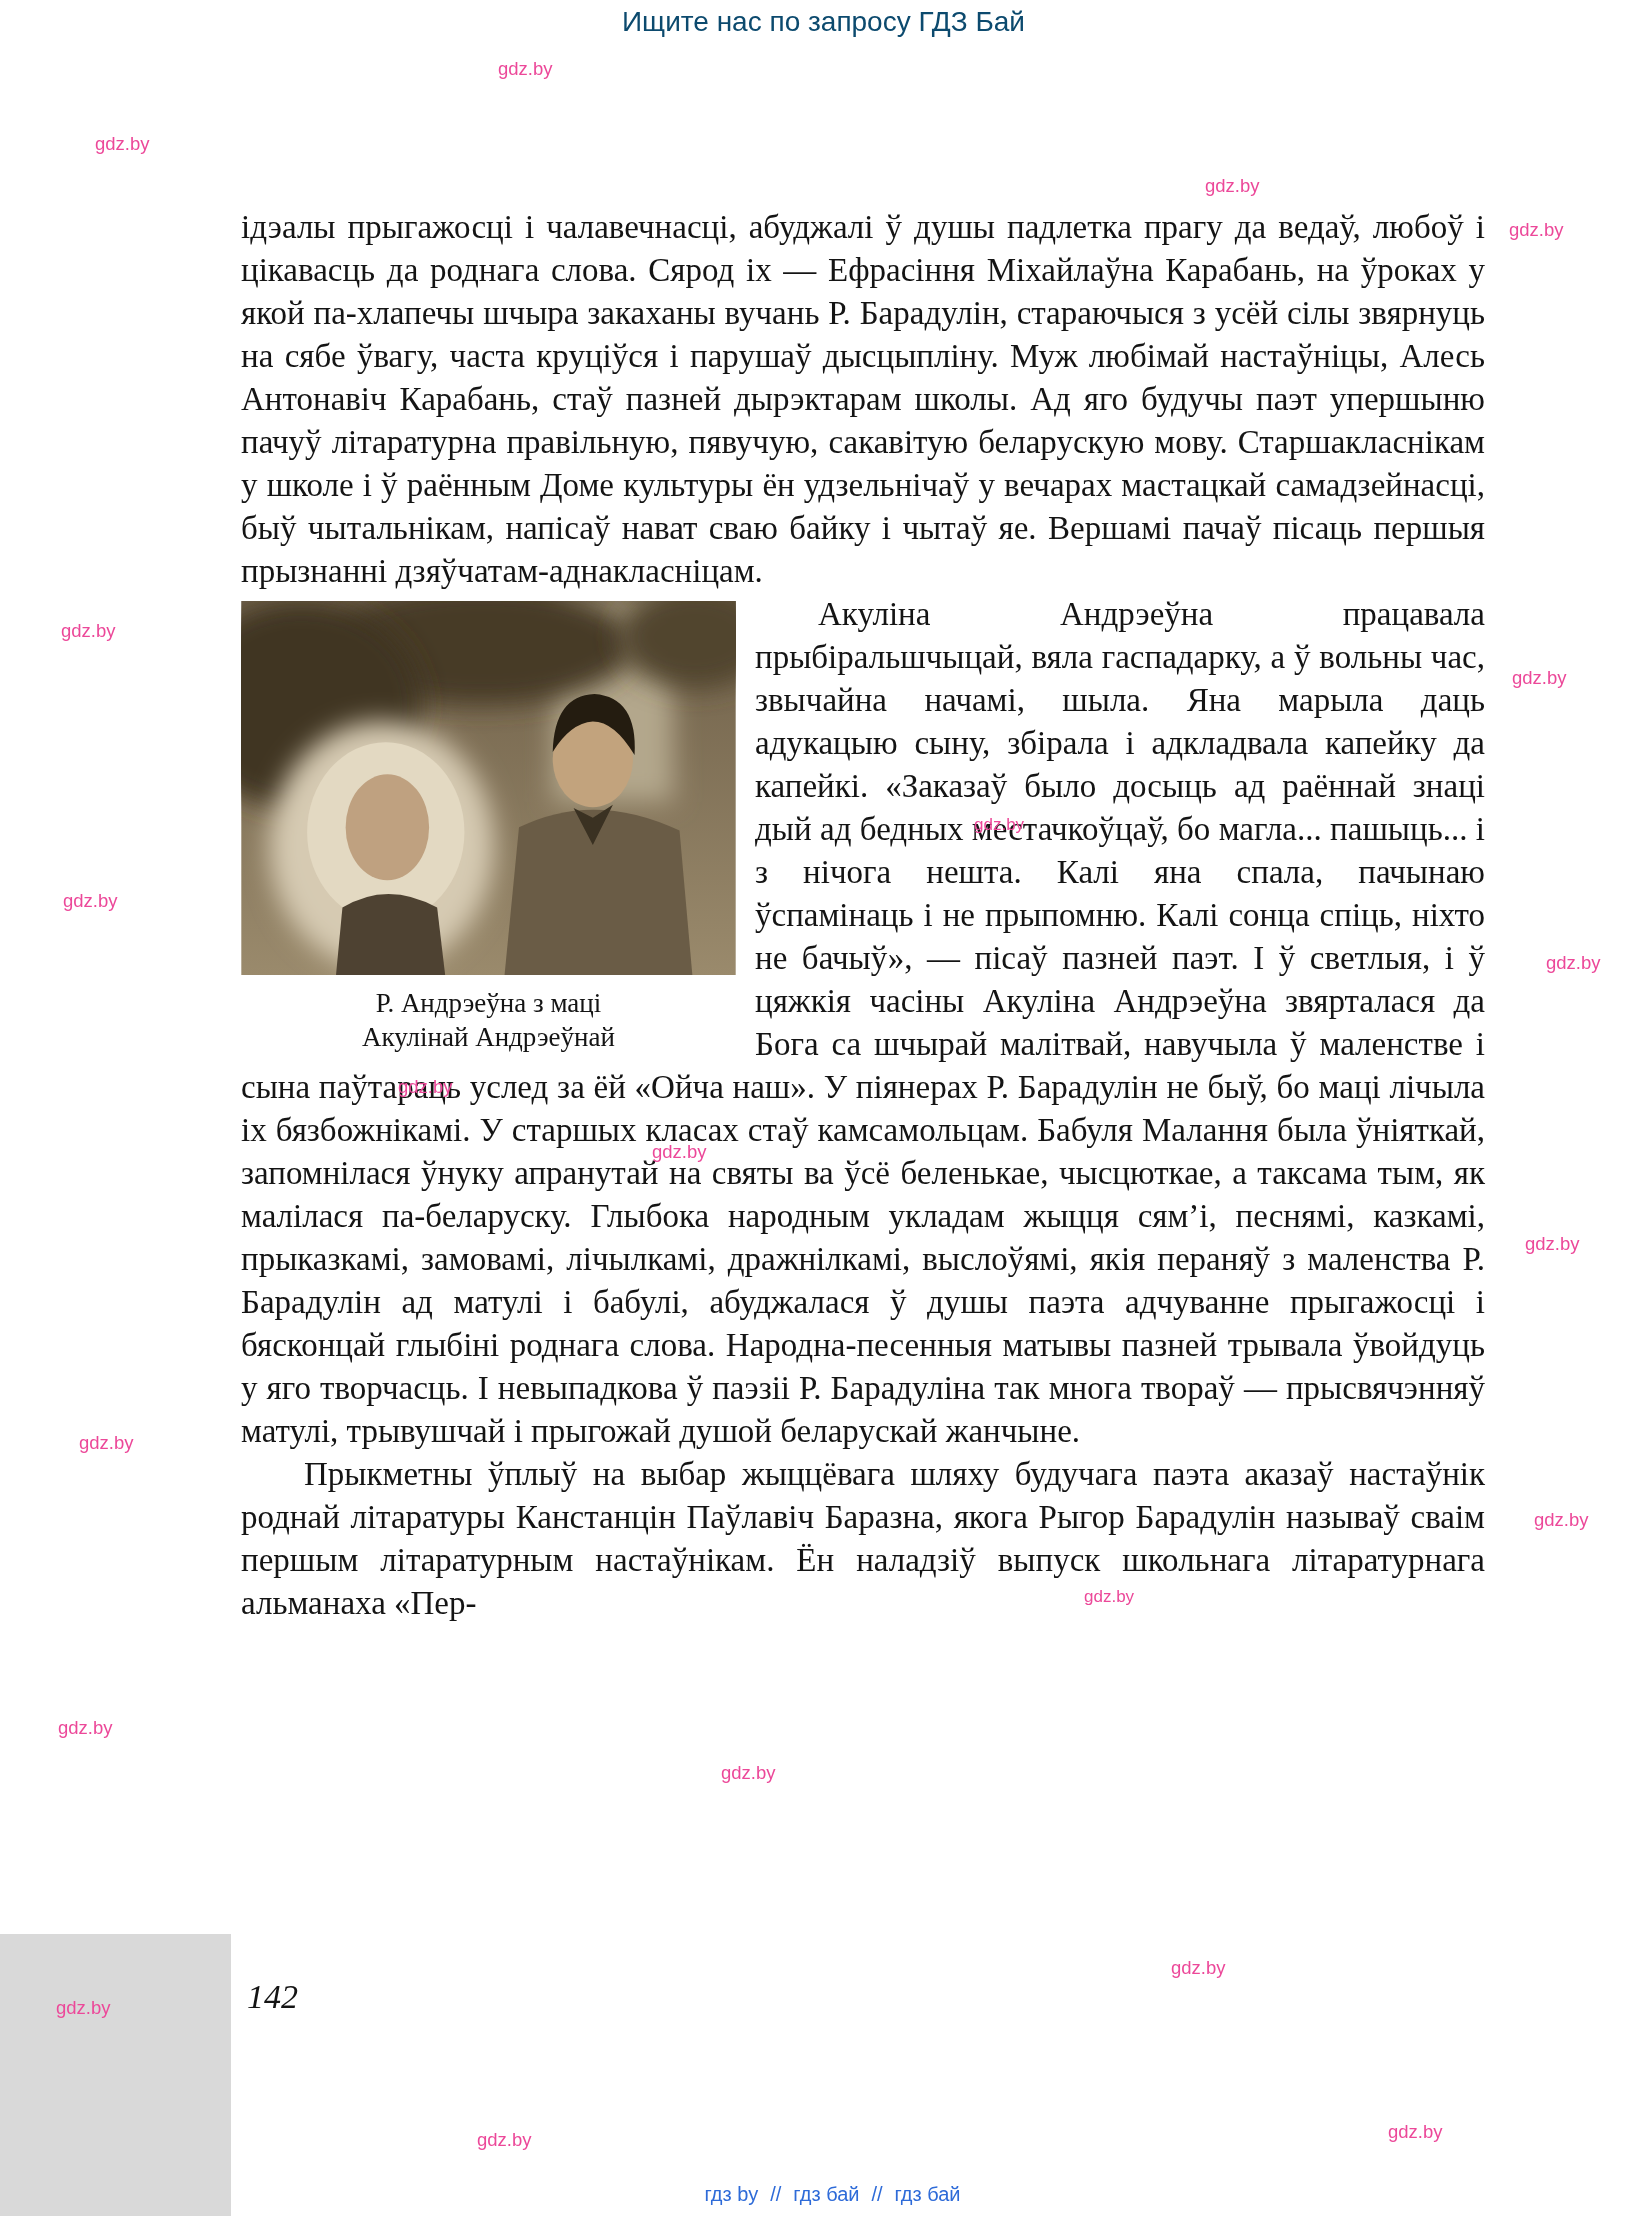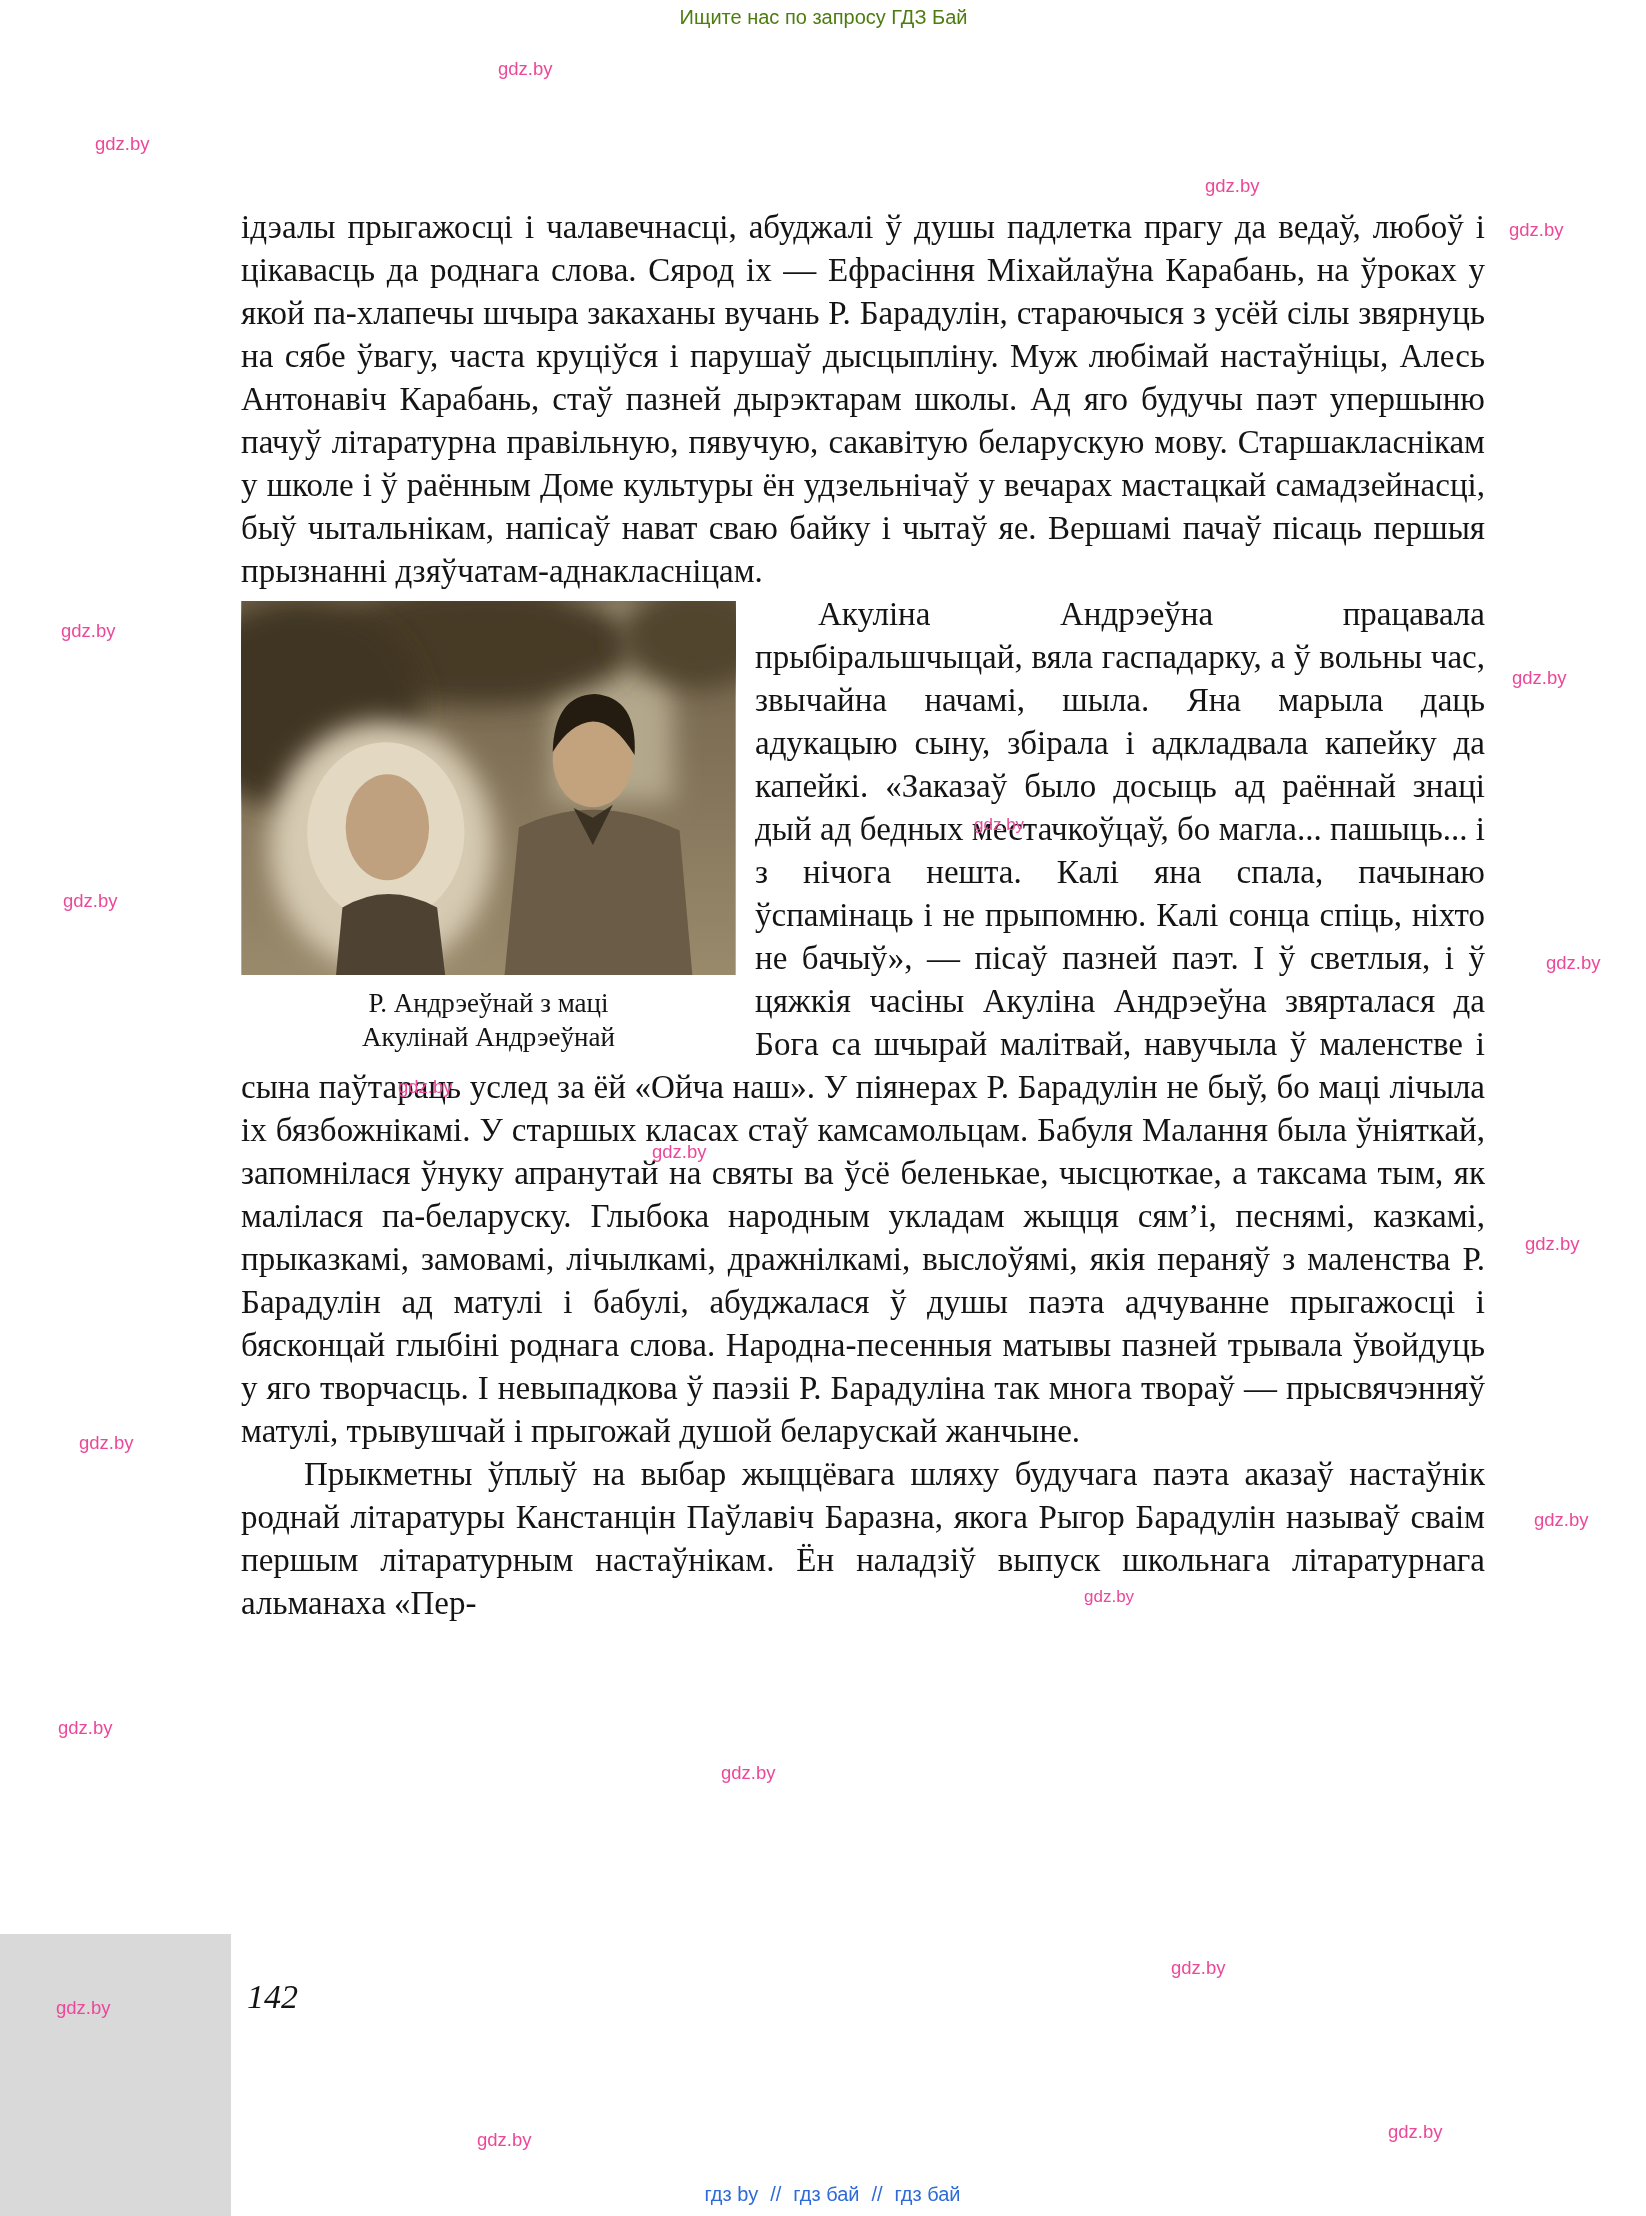--- a/index.html
+++ b/index.html
@@ -11,22 +11,22 @@
     font-family: "Liberation Serif", "DejaVu Serif", serif;
     color: #141414;
     overflow: hidden;
   }
   .banner {
     position: absolute;
     top: 6.4px; left: 0;
     width: 100%;
     text-align: center;
     font-family: "Liberation Sans", sans-serif;
-    font-size: 20px;
-    color: #4d7c0f;
+    font-size: 28px;
+    color: #0c4a6e;
     z-index: 6;
   }
   .wm {
     position: absolute;
     font-family: "Liberation Sans", sans-serif;
     font-size: 18.5px;
     color: #ec4899;
     z-index: 5;
     white-space: nowrap;
   }
@@ -151,21 +151,21 @@
         <ellipse cx="175" cy="305" rx="140" ry="155" fill="#d6cab2" filter="url(#pblur)"></ellipse>
         <ellipse cx="180" cy="288" rx="98" ry="112" fill="#e3d9c2"></ellipse>
         <ellipse cx="182" cy="282" rx="52" ry="66" fill="#bfa180"></ellipse>
         <path d="M118 466 L126 382 Q182 348 244 382 L254 466 Z" fill="#4e4232"></path>
         <ellipse cx="438" cy="197" rx="50" ry="60" fill="#c2a37d"></ellipse>
         <path d="M388 188 Q390 118 440 116 Q494 120 490 192 Q465 150 438 150 Q410 152 388 188 Z" fill="#241c10"></path>
         <path d="M328 466 L346 282 Q440 236 546 286 L562 466 Z" fill="#6a5c46"></path>
         <path d="M414 258 L438 304 L463 254 L438 270 Z" fill="#3a3122"></path>
       </svg>
       <figcaption class="photo-caption">
-        <span>Р. Андрэеўнай з маці</span><br>
+        <span>Р. Андрэеўна з маці</span><br>
         <span>Акулінай Андрэеўнай</span>
       </figcaption>
     </figure>
 
     <p class="para indent">Акуліна Андрэеўна працавала прыбіральшчыцай, вяла гаспадарку, а ў вольны час, звычайна начамі, шыла. Яна марыла даць адукацыю сыну, збірала і адкладвала капейку да капейкі. «Заказаў было досыць ад раённай знаці дый ад бедных местачкоўцаў, бо магла... пашыць... і з нічога нешта. Калі яна спала, пачынаю ўспамінаць і не прыпомню. Калі сонца спіць, ніхто не бачыў», — пісаў пазней паэт. І ў светлыя, і ў цяжкія часіны Акуліна Андрэеўна звярталася да Бога са шчырай малітвай, навучыла ў маленстве і сына паўтараць услед за ёй «Ойча наш». У піянерах Р. Барадулін не быў, бо маці лічыла іх бязбожнікамі. У старшых класах стаў камсамольцам. Бабуля Малання была ўніяткай, запомнілася ўнуку апранутай на святы ва ўсё беленькае, чысцюткае, а таксама тым, як малілася па-беларуску. Глыбока народным укладам жыцця сям’і, песнямі, казкамі, прыказкамі, замовамі, лічылкамі, дражнілкамі, выслоўямі, якія пераняў з маленства Р. Барадулін ад матулі і бабулі, абуджалася ў душы паэта адчуванне прыгажосці і бясконцай глыбіні роднага слова. Народна-песенныя матывы пазней трывала ўвойдуць у яго творчасць. І невыпадкова ў паэзіі Р. Барадуліна так многа твораў — прысвячэнняў матулі, трывушчай і прыгожай душой беларускай жанчыне.</p>
 
     <p class="para indent">Прыкметны ўплыў на выбар жыццёвага шляху будучага паэта аказаў настаўнік роднай літаратуры Канстанцін Паўлавіч Баразна, якога Рыгор Барадулін называў сваім першым літаратурным настаўнікам. Ён наладзіў выпуск школьнага літаратурнага альманаха «Пер-</p>
 
   </div>
 

